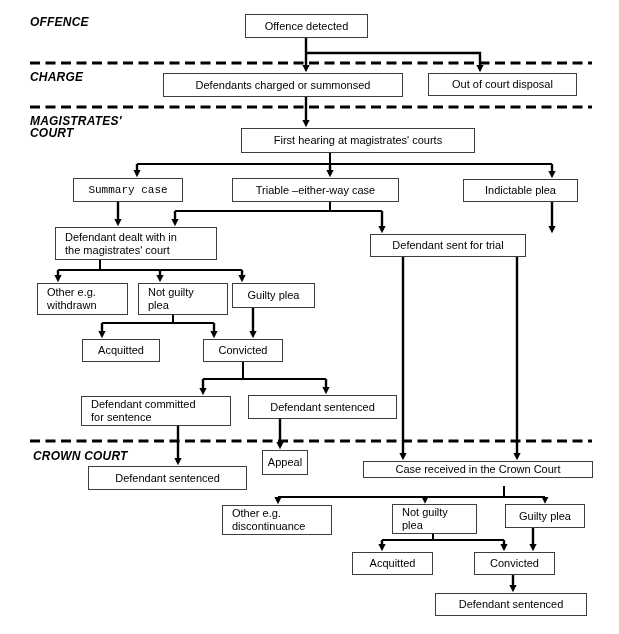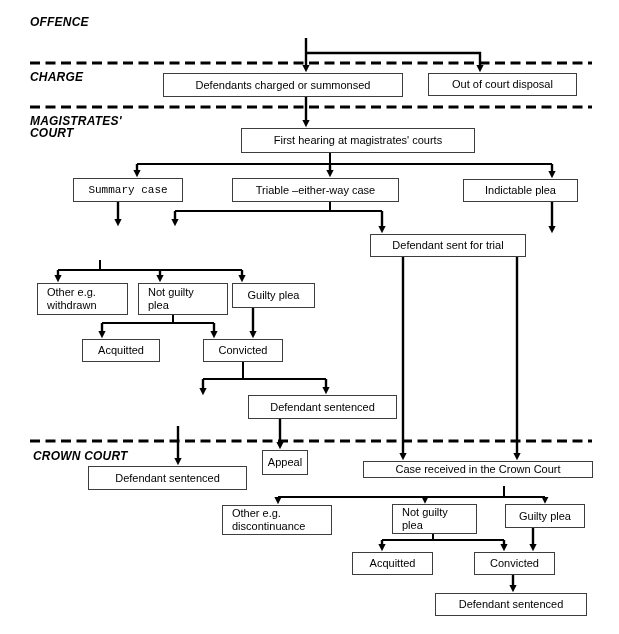--- a/index.html
+++ b/index.html
@@ -131,34 +131,39 @@
 
     <line class="arrow" x1="513" y1="575" x2="513" y2="586" marker-end="url(#ah)"></line>
   </svg>
 
   <div class="seclabel" id="s-offence">OFFENCE</div>
   <div class="seclabel" id="s-charge">CHARGE</div>
   <div class="seclabel" id="s-magistrates">MAGISTRATES'
 COURT</div>
   <div class="seclabel" id="s-crown">CROWN COURT</div>
 
+  <div class="node" id="n-offence-detected">Offence detected</div>
   <div class="node" id="n-defendants-charged">Defendants charged or summonsed</div>
   <div class="node" id="n-out-of-court">Out of court disposal</div>
   <div class="node" id="n-first-hearing">First hearing at magistrates' courts</div>
   <div class="node" id="n-summary-case">Summary case</div>
   <div class="node" id="n-triable-case">Triable –either-way case</div>
   <div class="node" id="n-indictable-case">Indictable plea</div>
+  <div class="node left" id="n-dealt-with">Defendant dealt with in
+the magistrates' court</div>
   <div class="node" id="n-sent-for-trial">Defendant sent for trial</div>
   <div class="node left" id="n-other-withdrawn">Other e.g.
 withdrawn</div>
   <div class="node left" id="n-not-guilty-mag">Not guilty
 plea</div>
   <div class="node" id="n-guilty-mag">Guilty plea</div>
   <div class="node" id="n-acquitted-mag">Acquitted</div>
   <div class="node" id="n-convicted-mag">Convicted</div>
+  <div class="node left" id="n-committed-for-sentence">Defendant committed
+for sentence</div>
   <div class="node" id="n-sentenced-mag">Defendant sentenced</div>
   <div class="node" id="n-appeal">Appeal</div>
   <div class="node" id="n-sentenced-crown-left">Defendant sentenced</div>
   <div class="node" id="n-case-received">Case received in the Crown Court</div>
   <div class="node left" id="n-other-discontinuance">Other e.g.
 discontinuance</div>
   <div class="node left" id="n-not-guilty-crown">Not guilty
 plea</div>
   <div class="node" id="n-guilty-crown">Guilty plea</div>
   <div class="node" id="n-acquitted-crown">Acquitted</div>

